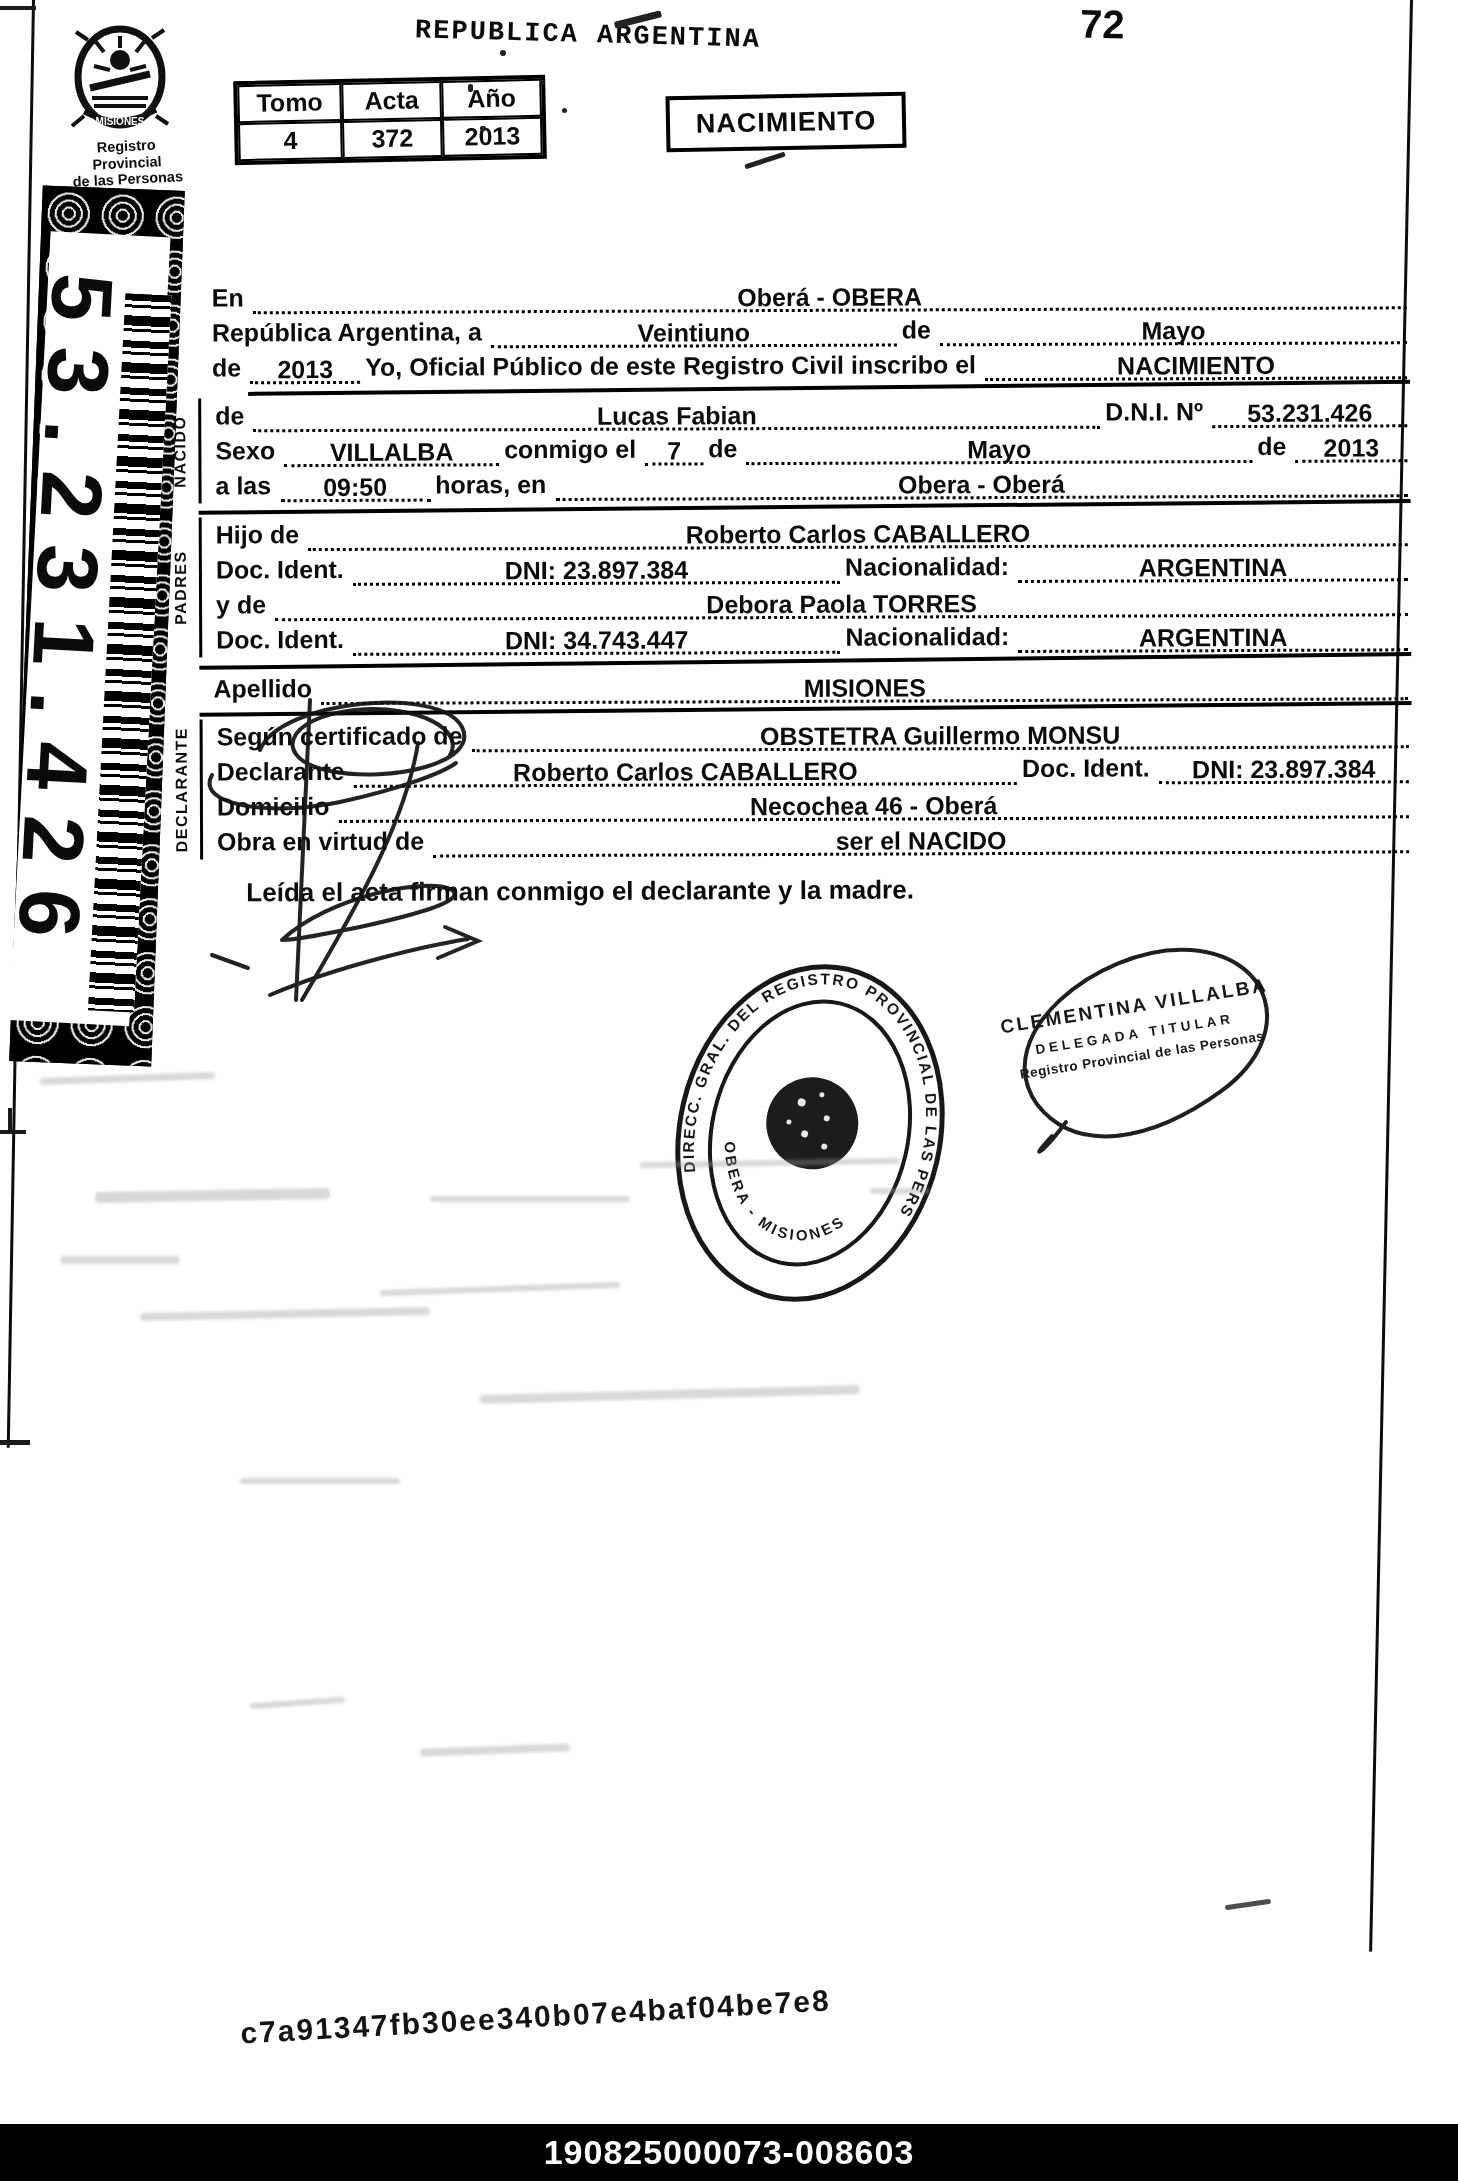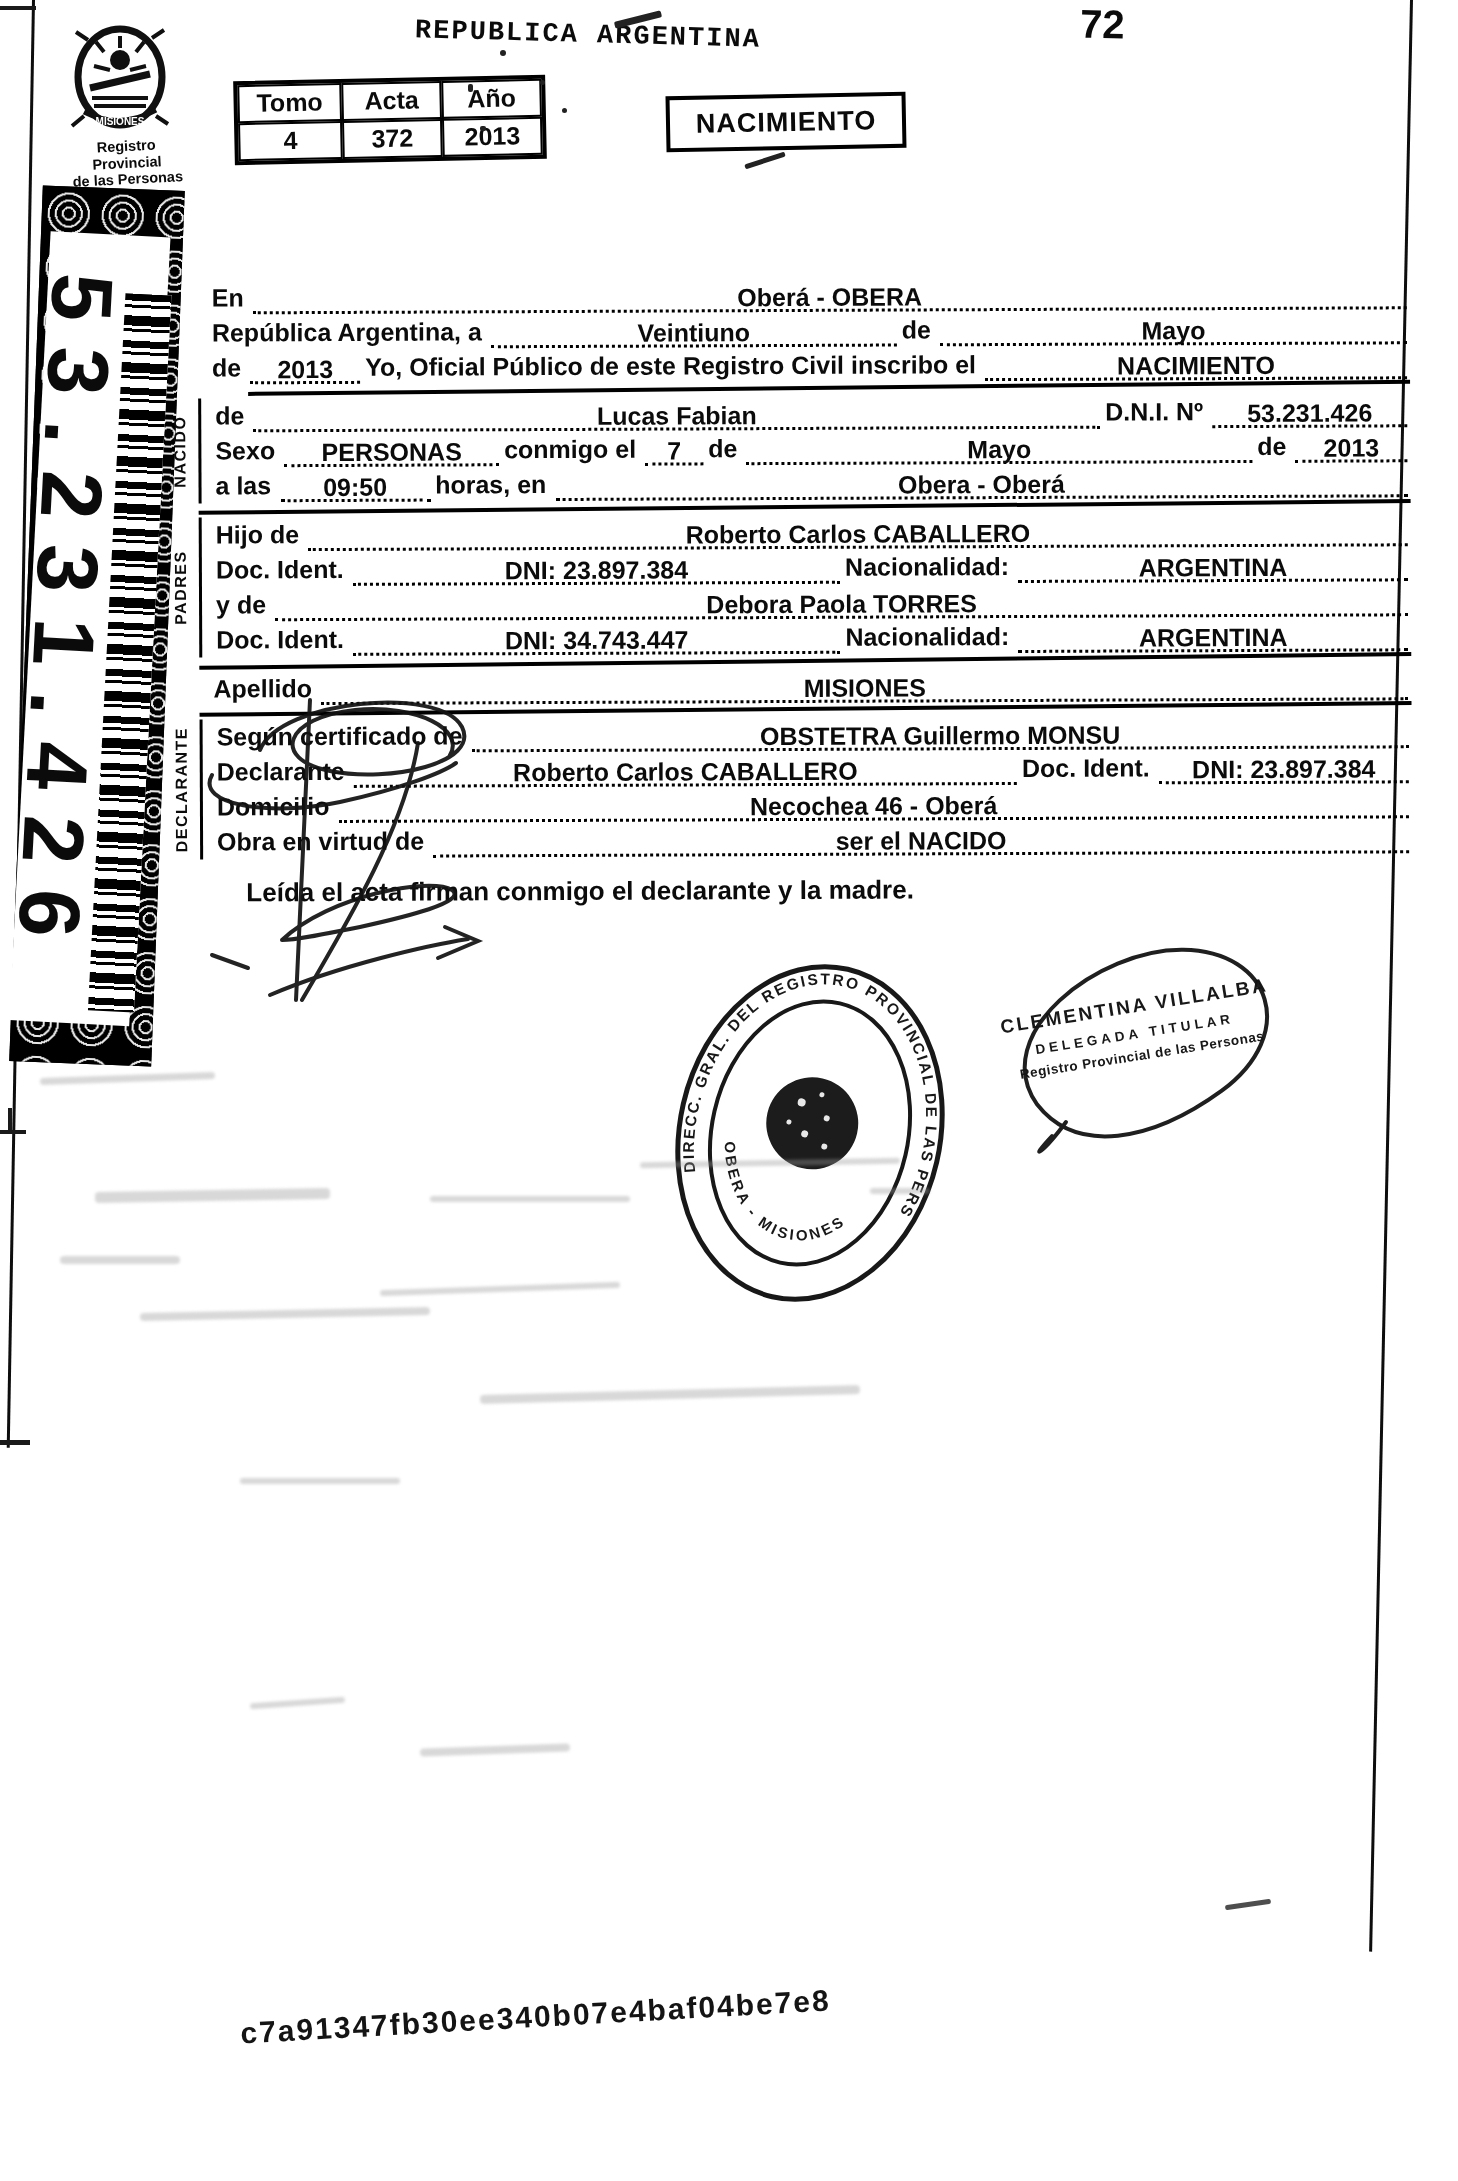--- a/index.html
+++ b/index.html
@@ -161,21 +161,21 @@
               <span>Lucas Fabian</span>
             </span>
           <span class="fl">D.N.I. Nº</span>
           <span class="fv" style="flex:0 0 195px">
               <span>53.231.426</span>
             </span>
         </div>
         <div class="fr">
           <span class="fl">Sexo</span>
           <span class="fv" style="flex:0 0 215px">
-              <span>PERSONAS</span>
+              <span>VILLALBA</span>
             </span>
           <span class="fl">conmigo el</span>
           <span class="fv" style="flex:0 0 58px">
               <span>7</span>
             </span>
           <span class="fl">de</span>
           <span class="fv" style="flex:1">
               <span>Mayo</span>
             </span>
           <span class="fl">de</span>
@@ -354,14 +354,17 @@
   <div class="smudge" style="left:380px;top:1286px;width:240px;height:6px;transform:rotate(-2deg);"></div>
   <div class="smudge" style="left:430px;top:1196px;width:200px;height:6px;"></div>
   <div class="smudge" style="left:640px;top:1160px;width:260px;height:6px;transform:rotate(-1deg);"></div>
   <div class="smudge" style="left:480px;top:1390px;width:380px;height:9px;transform:rotate(-1.5deg);"></div>
   <div class="smudge" style="left:240px;top:1478px;width:160px;height:6px;"></div>
   <div class="smudge" style="left:250px;top:1700px;width:95px;height:6px;transform:rotate(-4deg);"></div>
   <div class="smudge" style="left:420px;top:1746px;width:150px;height:8px;transform:rotate(-2deg);"></div>
   <div class="smudge" style="left:870px;top:1188px;width:60px;height:6px;"></div>
 
   <div class="hash">c7a91347fb30ee340b07e4baf04be7e8</div>
+  <div class="footer-bar">
+    <span>190825000073-008603</span>
+  </div>
 
 </div>
 
 </body></html>

